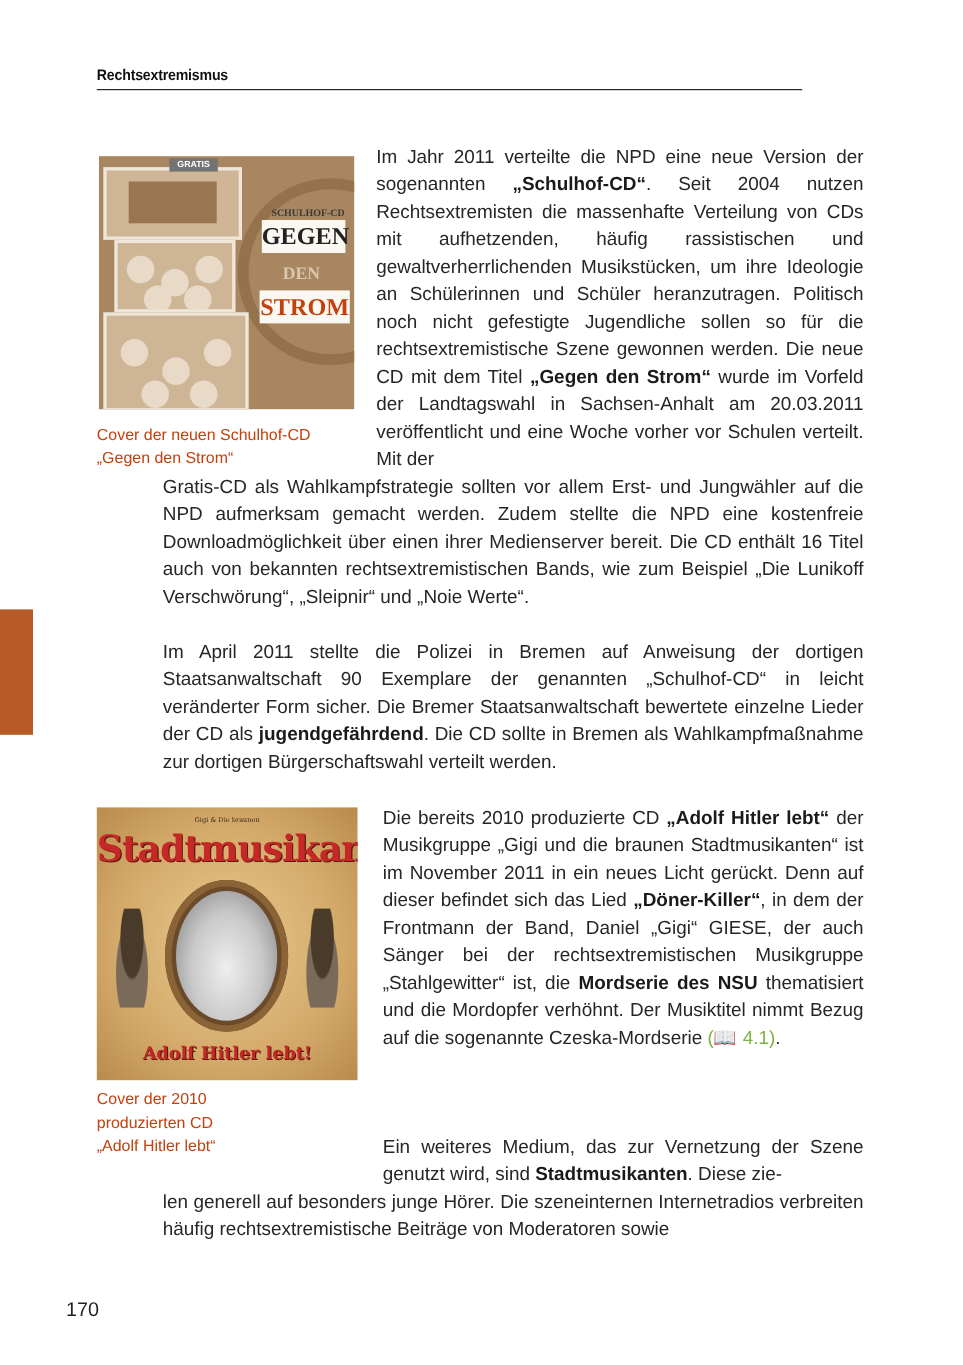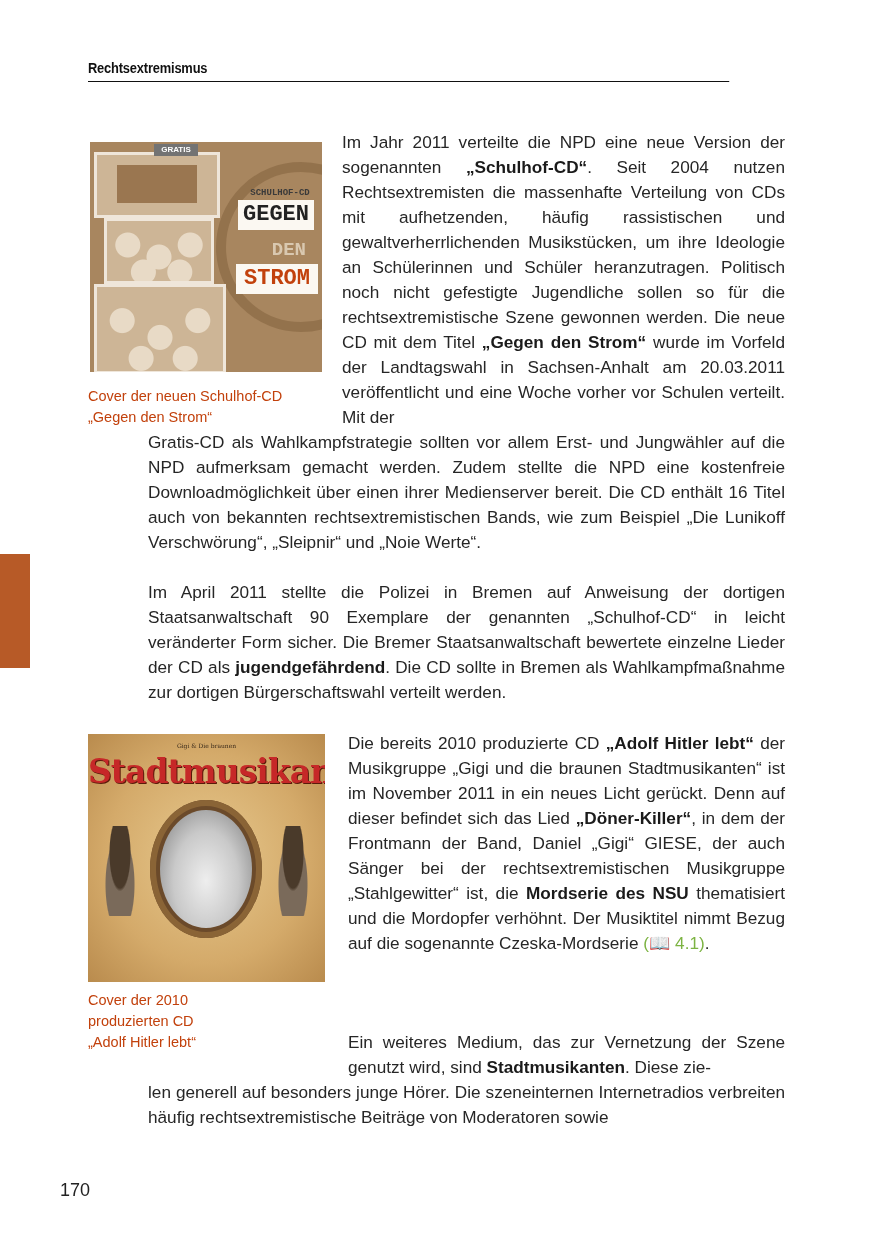--- a/index.html
+++ b/index.html
@@ -57,25 +57,25 @@
       position: absolute; left: 64px; top: 2px; width: 44px; height: 12px;
       background: #737373; color: #fff; font-size: 8px; text-align: center; line-height: 12px;
       font-weight: bold;
     }
     .cover1 .ring {
       position: absolute; left: 126px; top: 20px; width: 150px; height: 150px;
       border: 10px solid #8a6a45; border-radius: 50%; opacity: 0.7;
     }
     .cover1 .label {
       position: absolute; background: #fbf8f2; color: #222;
-      font-family: Liberation Mono, monospace; font-weight: bold; text-align: center;
+      font-family: Liberation Serif, serif; font-weight: bold; text-align: center;
     }
     .cover1 .l-small { left: 152px; top: 44px; width: 76px; height: 14px; font-size: 9px; line-height: 14px; background: transparent; color: #3a3a3a; }
     .cover1 .l-gegen { left: 148px; top: 58px; width: 76px; height: 30px; font-size: 22px; line-height: 30px; }
-    .cover1 .l-den { left: 152px; top: 96px; width: 64px; height: 24px; font-size: 19px; line-height: 24px; background: transparent; color: #d9c8b0; text-align: right; }
+    .cover1 .l-den { left: 152px; top: 96px; width: 64px; height: 24px; font-size: 16px; line-height: 24px; background: transparent; color: #d9c8b0; }
     .cover1 .l-strom { left: 146px; top: 122px; width: 82px; height: 30px; font-size: 22px; line-height: 30px; color: #c2410c; }
     
     .cover2 {
       left: 88px; top: 734px; width: 237px; height: 248px;
       background: radial-gradient(ellipse at center, #e7c98e 0%, #d4aa6a 60%, #b98b4d 100%);
     }
     .cover2 .small-top {
       position: absolute; left: 0; right: 0; top: 8px; text-align: center;
       font-size: 6px; color: #3a2a1a; font-family: "DejaVu Serif", serif;
     }
@@ -144,20 +144,21 @@
   <span>Im April 2011 stellte die Polizei in Bremen auf Anweisung der dortigen Staatsanwaltschaft 90 Exemplare der genannten „Schulhof-CD“ in leicht veränderter Form sicher. Die Bremer Staatsanwaltschaft bewertete einzelne Lieder der CD als </span><b>jugendgefährdend</b><span>. Die CD sollte in Bremen als Wahlkampfmaßnahme zur dortigen Bürgerschaftswahl verteilt werden.</span>
 </div>
 
 <div class="figure cover2">
   <div class="small-top">Gigi &amp; Die braunen</div>
   <div class="title">Stadtmusikanten</div>
   <div class="frame"></div>
   <div class="face"></div>
   <div class="cherub ch-l"></div>
   <div class="cherub ch-r"></div>
+  <div class="subtitle">Adolf Hitler lebt!</div>
 </div>
 <div class="caption" style="left:88px; top:990px; width:200px;">
   <div>Cover der 2010</div>
   <div>produzierten CD</div>
   <div>„Adolf Hitler lebt“</div>
 </div>
 
 <div class="para" style="left:348px; top:731px; width:437px;">
   <span>Die bereits 2010 produzierte CD </span><b>„Adolf Hitler lebt“</b><span> der Musikgruppe „Gigi und die braunen Stadtmusikanten“ ist im November 2011 in ein neues Licht gerückt. Denn auf dieser befindet sich das Lied </span><b>„Döner-Killer“</b><span>, in dem der Frontmann der Band, Daniel „Gigi“ GIESE, der auch Sänger bei der rechtsextremistischen Musikgruppe „Stahlgewitter“ ist, die </span><b>Mordserie des NSU</b><span> thematisiert und die Mordopfer verhöhnt. Der Musiktitel nimmt Bezug auf die sogenannte Czeska-Mordserie </span><span class="ref">(📖 4.1)</span><span>.</span>
 </div>

